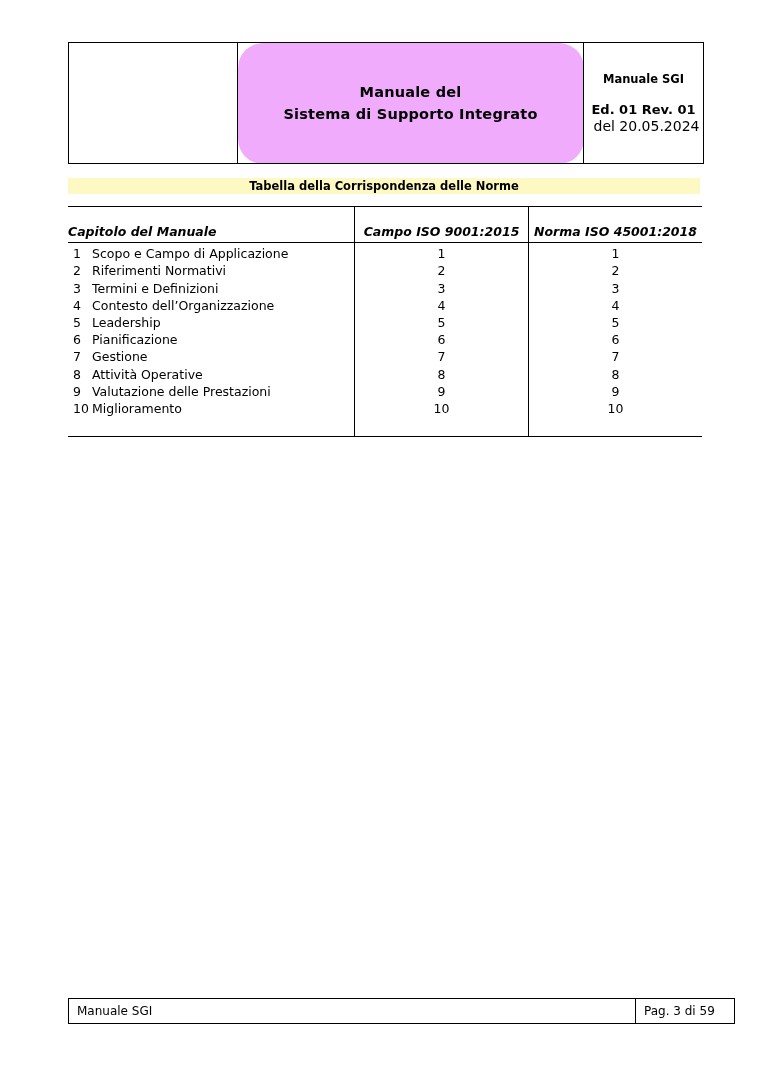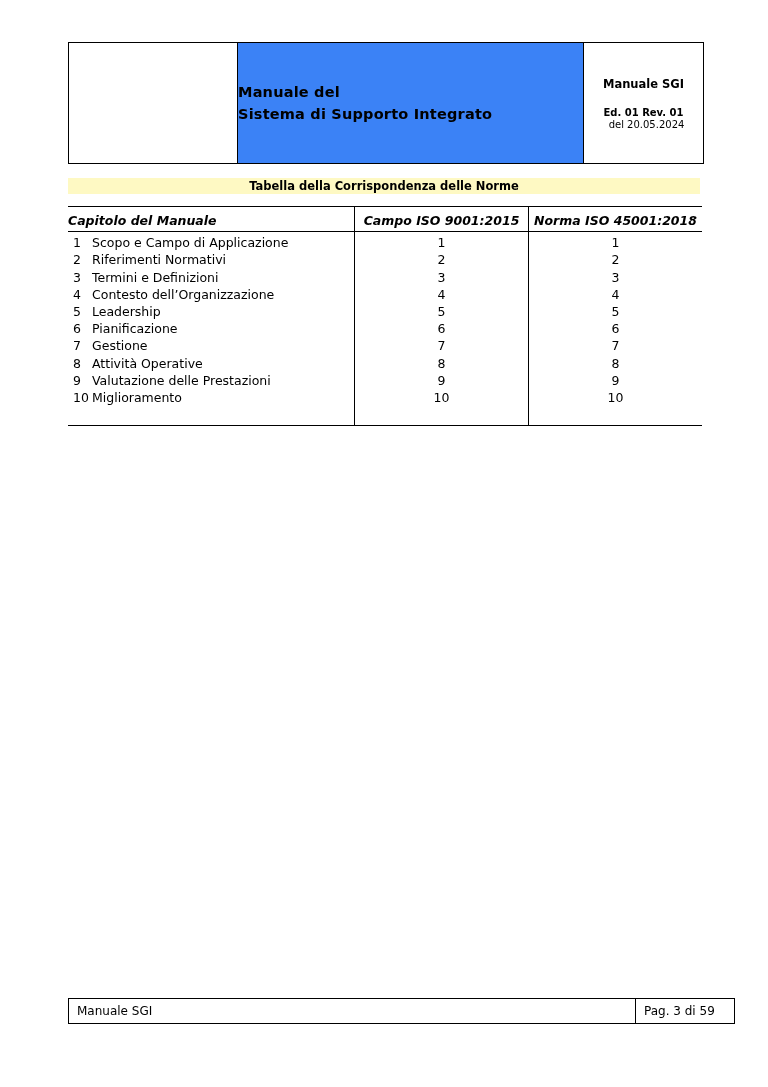--- a/index.html
+++ b/index.html
@@ -36,47 +36,48 @@
     vertical-align: middle;
     padding: 0;
     height: 120px;
   }
   .hdr-logo-cell {
     width: 168px;
     background: #ffffff;
   }
   .hdr-title-cell {
     width: 345px;
-    background: #3b82f6;
-    text-align: left;
+    background: #f0abfc;
+    text-align: center;
+    border-radius: 25px;
   }
   .hdr-title-line1,
   .hdr-title-line2 {
     font-weight: bold;
     font-size: 14.5px;
     letter-spacing: .2px;
     line-height: 1.55;
   }
   .hdr-meta-cell {
     width: 119px;
     background: #ffffff;
     text-align: center;
   }
   .hdr-meta-doc {
     font-weight: bold;
     font-size: 11.5px;
     margin-bottom: 16px;
   }
   .hdr-meta-ed {
     font-weight: bold;
-    font-size: 10px;
+    font-size: 13px;
     margin-bottom: 1px;
   }
   .hdr-meta-date {
-    font-size: 10px;
+    font-size: 14px;
     padding-left: 6px;
   }
 
   
   .section-bar {
     position: absolute;
     left: 68px;
     top: 178px;
     width: 632px;
     height: 16px;
@@ -107,21 +108,21 @@
     padding: 0;
     font-size: 12.5px;
     line-height: 17.2px;
   }
   table.corr thead th {
     font-style: italic;
     font-weight: bold;
     font-size: 12.5px;
     border-top: 1.6px solid #000;
     border-bottom: 1.2px solid #000;
-    padding-top: 5px;
+    padding-top: 16px;
     padding-bottom: 2px;
   }
   th.c-chapter, td.c-chapter {
     text-align: left;
     width: 286px;
   }
   th.c-iso9001, td.c-iso9001 {
     text-align: center;
     width: 173px;
     border-left: 1px solid #000;

